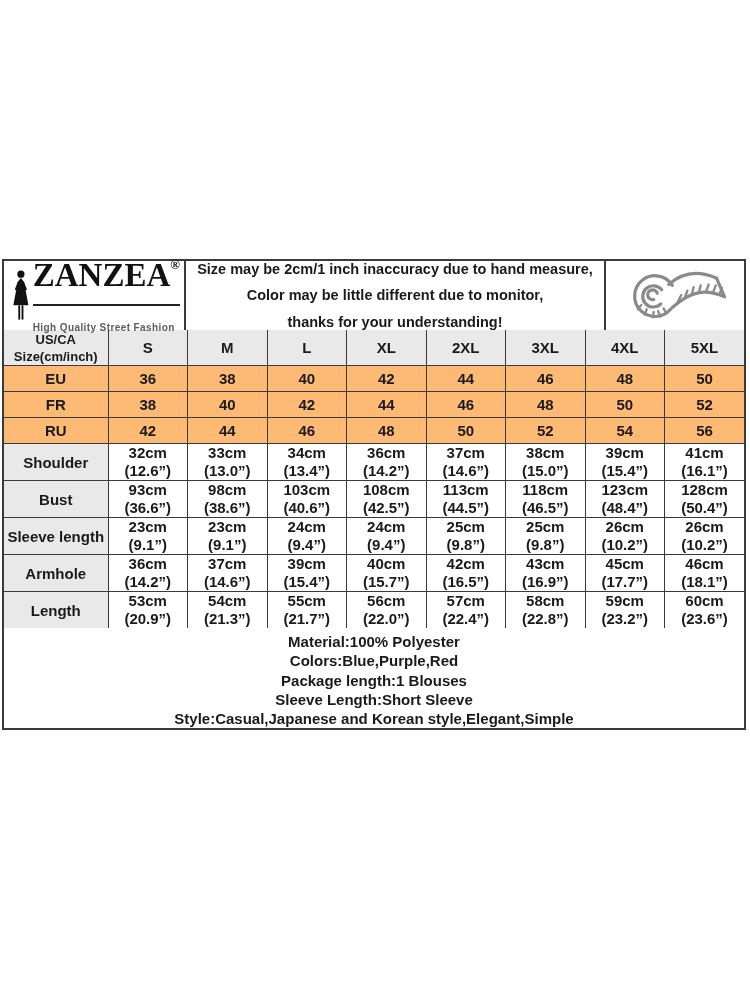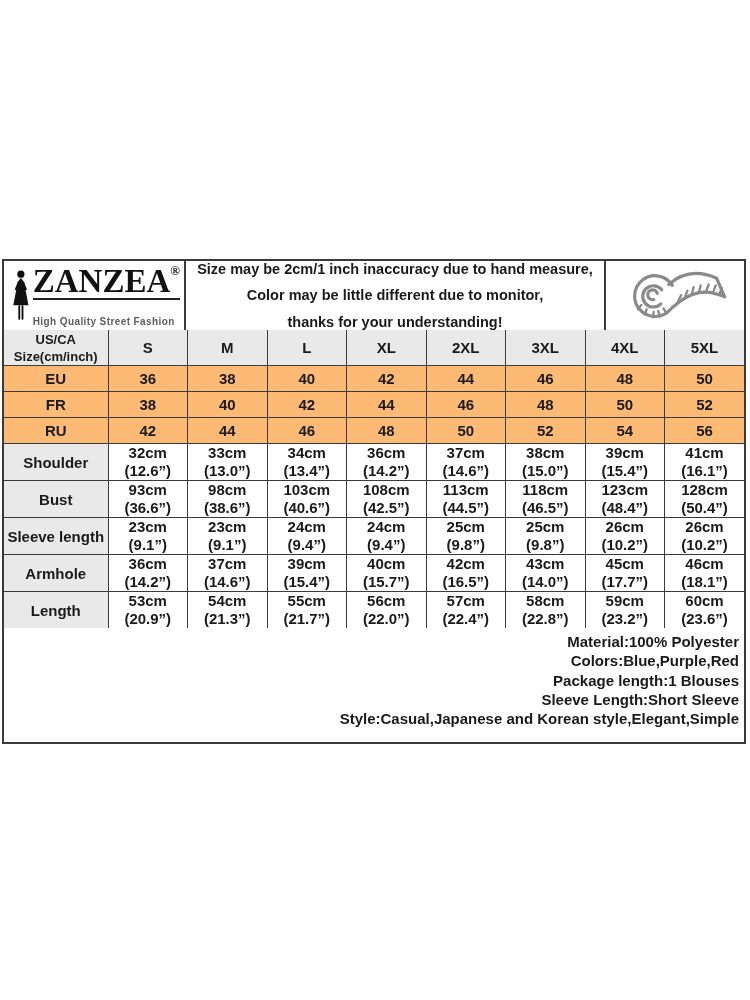--- a/index.html
+++ b/index.html
@@ -16,21 +16,21 @@
   
   .top-band{display:flex;align-items:stretch;height:69px;}
   .logo-cell{
     width:182px;border-right:2px solid #3a3a3a;box-sizing:border-box;
     display:flex;align-items:center;padding:2px 4px 2px 7px;
   }
   .logo-text{margin-left:2px;}
   .logo-name{
     font-family:"Liberation Serif", serif;font-weight:bold;
     font-size:33px;line-height:34px;letter-spacing:0px;color:#111;
-    border-bottom:2px solid #222;padding-bottom:0px;white-space:nowrap;
+    border-bottom:2px solid #222;padding-bottom:12px;white-space:nowrap;
   }
   .logo-name .reg{font-size:13px;vertical-align:top;line-height:14px;}
   .logo-tagline{
     font-size:10px;font-weight:bold;color:#5d5d5d;
     letter-spacing:0.4px;margin-top:16px;white-space:nowrap;
   }
   .disclaimer-cell{
     flex:1;display:flex;flex-direction:column;justify-content:center;
     text-align:center;font-size:14.5px;font-weight:bold;line-height:18.5px;gap:8px;
   }
@@ -48,22 +48,22 @@
   }
   .size-table col.label-col{width:104px;}
   .size-table thead th{background:#e9e9e9;height:35px;}
   .corner-line{font-size:13px;line-height:17px;}
   tr.region-row th, tr.region-row td{background:#fdba74;height:25px;}
   tr.measure-row th{background:#e9e9e9;}
   tr.measure-row td{background:#ffffff;height:36px;}
   tr.measure-row td div{line-height:18px;}
   
   .product-info{
-    border-top:0;padding:4px 5px 14px 5px;font-size:15px;font-weight:bold;
-    line-height:19.3px;text-align:right;background:#fff;
+    border-top:0;padding:4px 5px 0 5px;font-size:15px;font-weight:bold;
+    line-height:19.3px;text-align:center;background:#fff;
   }
   svg{display:block;}
 </style>
 </head>
 <body>
 
 <div class="page">
   <div class="sheet">
 
     <div class="top-band">
@@ -300,21 +300,21 @@
             <td>
               <div>40cm</div>
               <div>(15.7”)</div>
             </td>
             <td>
               <div>42cm</div>
               <div>(16.5”)</div>
             </td>
             <td>
               <div>43cm</div>
-              <div>(14.0”)</div>
+              <div>(16.9”)</div>
             </td>
             <td>
               <div>45cm</div>
               <div>(17.7”)</div>
             </td>
             <td>
               <div>46cm</div>
               <div>(18.1”)</div>
             </td>
           </tr>

